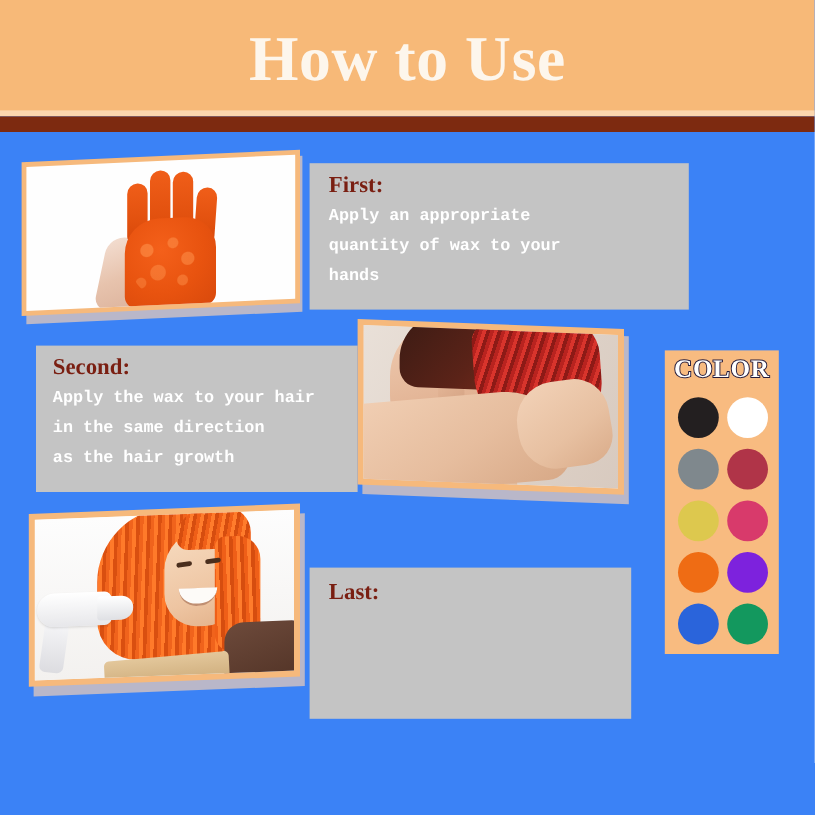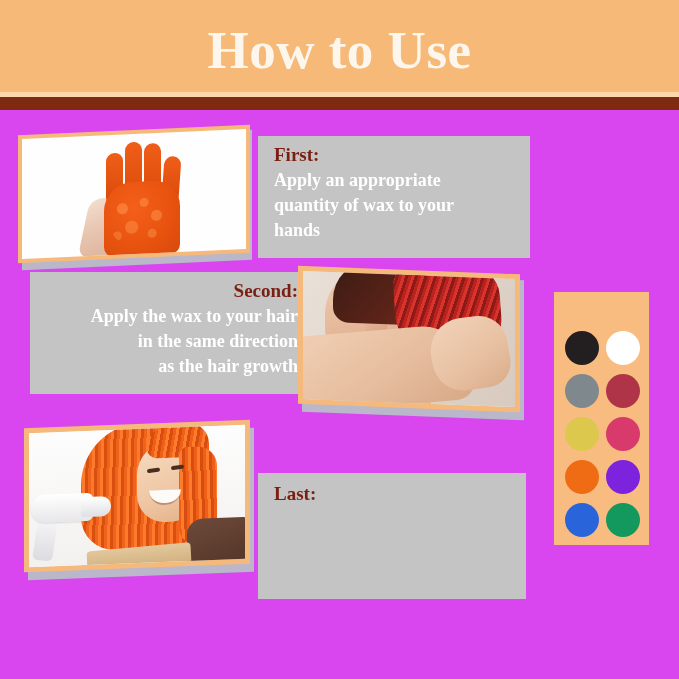--- a/index.html
+++ b/index.html
@@ -11,21 +11,21 @@
     height: 679px;
     background: #ffffff;
     font-family: "Liberation Serif", serif;
     overflow: hidden;
     position: relative;
   }
   #page {
     position: relative;
     width: 679px;
     height: 679px;
-    background: #d946ef;
+    background: #3b82f6;
     overflow: hidden;
   }
 
   
   .header-band {
     position: absolute;
     left: 0; top: 0;
     width: 679px;
     height: 96px;
     background: #f7b978;
@@ -315,29 +315,29 @@
     box-sizing: border-box;
   }
   .step-head {
     font-family: "Liberation Serif", serif;
     font-weight: bold;
     font-size: 19px;
     line-height: 26px;
     color: #7a1f12;
   }
   .step-body {
-    font-family: Liberation Serif, serif;
+    font-family: Liberation Mono, monospace;
     font-weight: bold;
-    font-size: 18px;
+    font-size: 14px;
     line-height: 25px;
     color: #ffffff;
     white-space: pre-line;
   }
-  #card1 { left: 258px; top: 136px; width: 272px; height: 122px; padding: 6px 0 0 16px; }
-  #card2 { left: 30px;  top: 272px; width: 268px; height: 122px; padding: 6px 0 0 14px; text-align: right; }
+  #card1 { left: 258px; top: 136px; width: 316px; height: 122px; padding: 6px 0 0 16px; }
+  #card2 { left: 30px;  top: 288px; width: 268px; height: 122px; padding: 6px 0 0 14px; }
   #card3 { left: 258px; top: 428px; width: 268px; height: 126px; padding: 8px 0 0 16px; margin-top: 45px; }
 
   
   #color-panel {
     position: absolute;
     left: 554px; top: 292px;
     width: 95px; height: 253px;
     background: #f8bb80;
     box-sizing: border-box;
   }
@@ -452,20 +452,21 @@
       <div class="p3-dryer-body"></div>
       <div class="p3-dryer-nozzle"></div>
     </div>
   </div>
 
   <div class="step-card" id="card3">
     <div class="step-head">Last:</div>
   </div>
 
   <div id="color-panel">
+    <div id="color-title">COLOR</div>
     <div id="swatch-grid">
         <div class="swatch" style="background: rgb(35, 31, 32);"></div>
         <div class="swatch" style="background: rgb(255, 255, 255);"></div>
         <div class="swatch" style="background: rgb(127, 136, 141);"></div>
         <div class="swatch" style="background: rgb(176, 52, 72);"></div>
         <div class="swatch" style="background: rgb(221, 200, 78);"></div>
         <div class="swatch" style="background: rgb(216, 58, 107);"></div>
         <div class="swatch" style="background: rgb(239, 108, 20);"></div>
         <div class="swatch" style="background: rgb(125, 34, 221);"></div>
         <div class="swatch" style="background: rgb(42, 100, 219);"></div>

